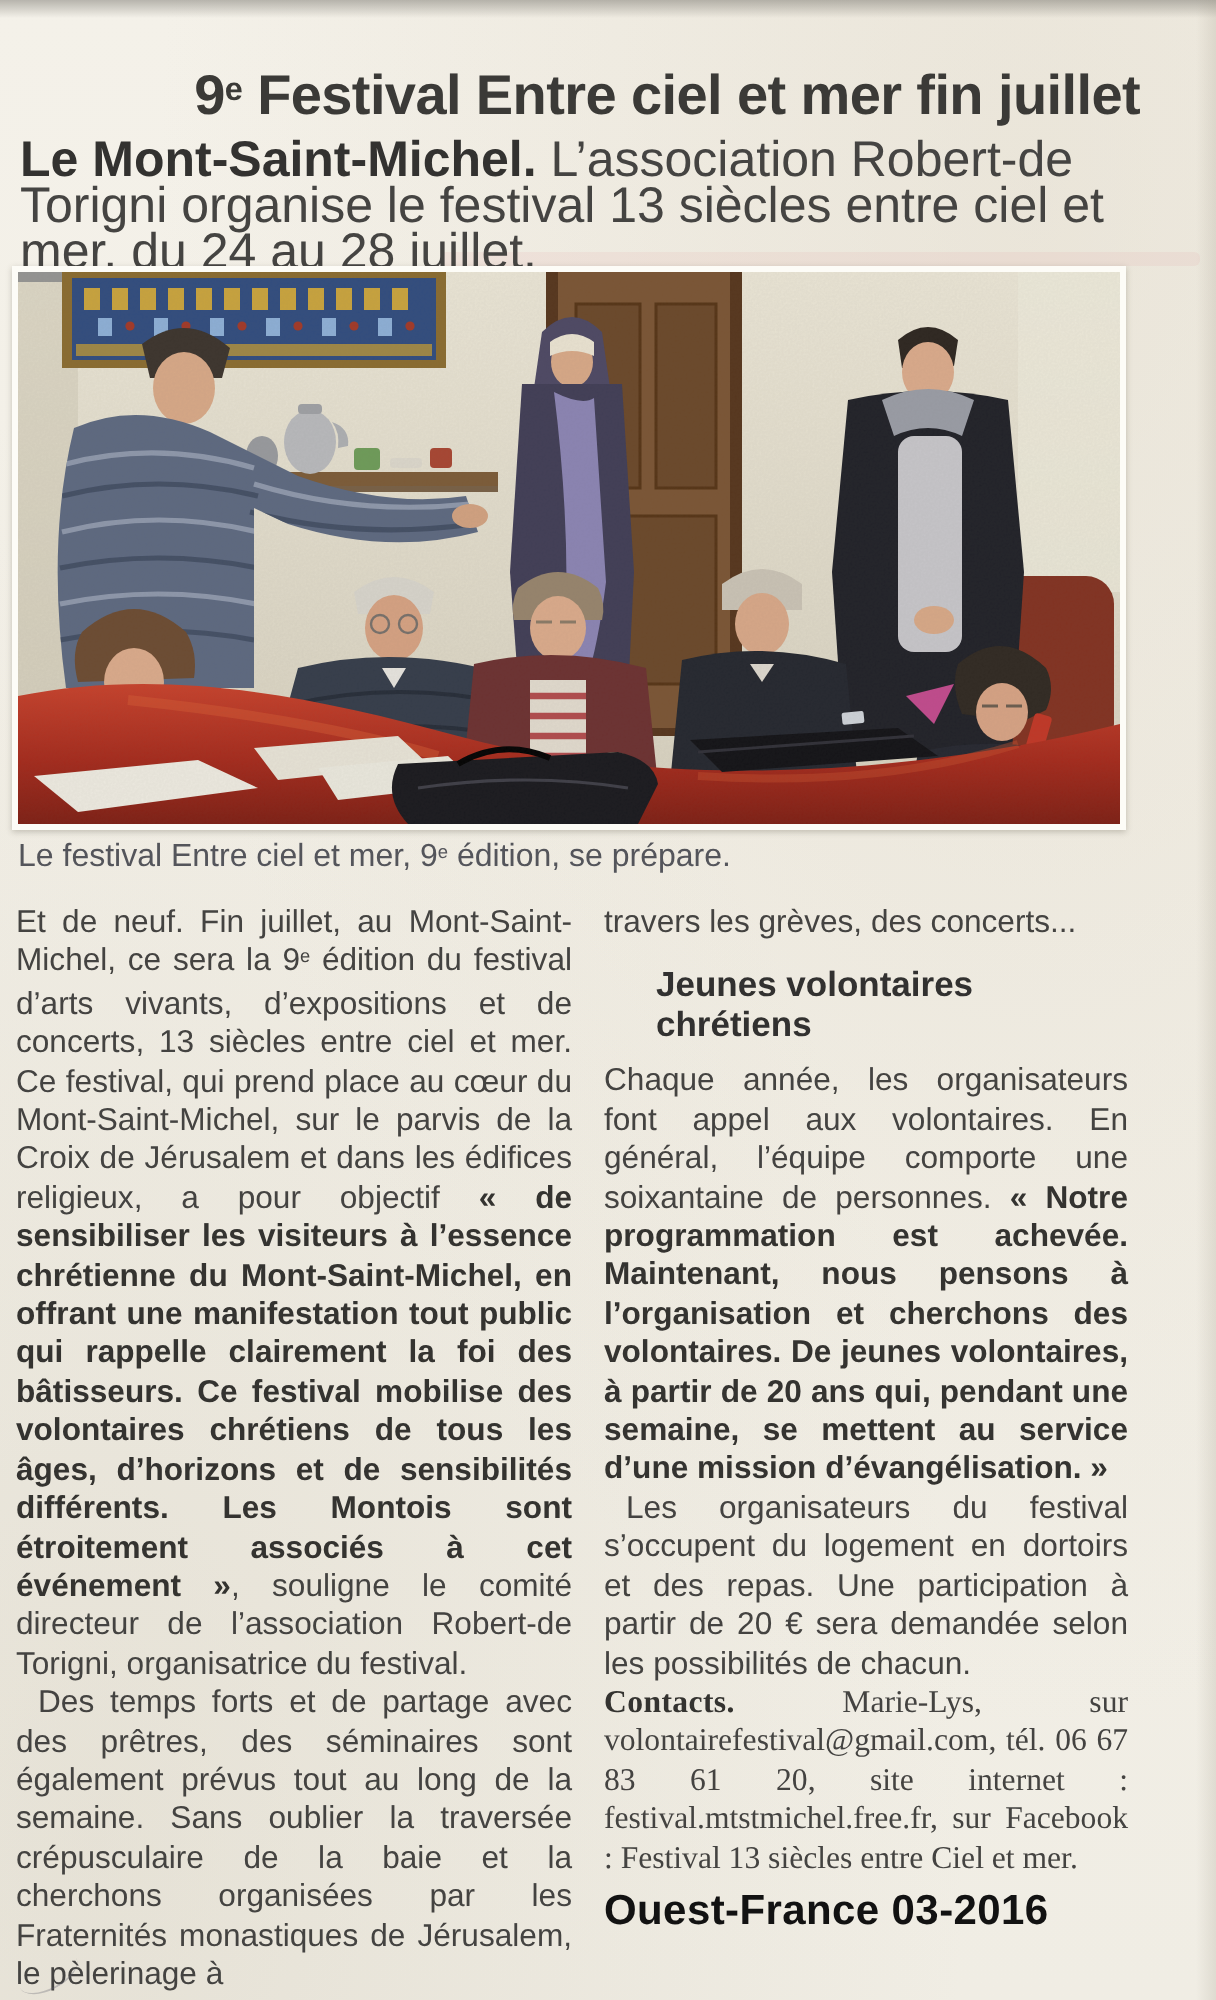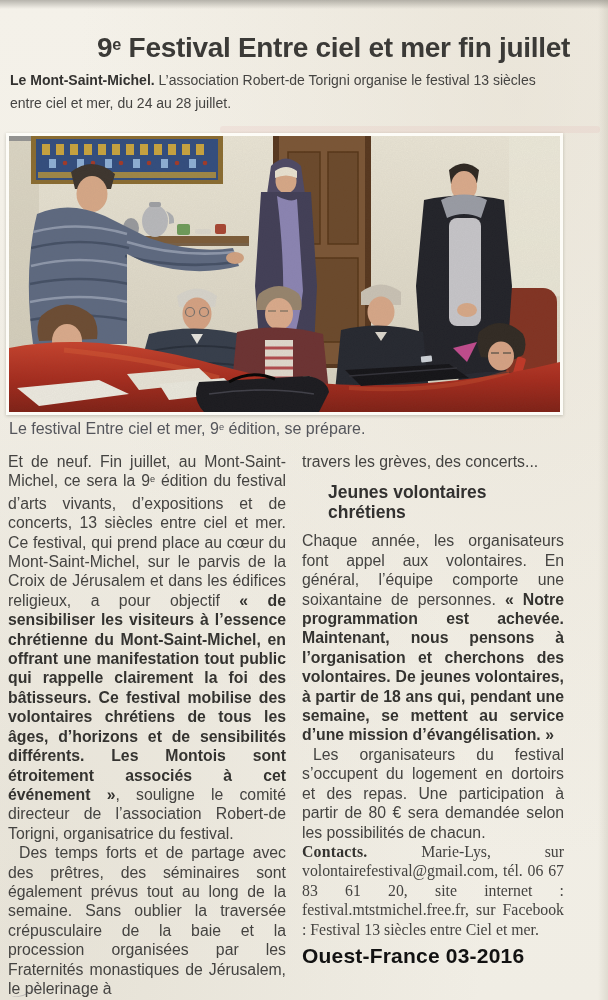--- a/index.html
+++ b/index.html
@@ -20,21 +20,21 @@
     background:rgba(224,160,160,.14);border-radius:3px;}
   .pen-mark{position:absolute;left:8px;top:978px;width:32px;height:16px;
     border-bottom:1.6px solid rgba(100,100,112,.32);border-radius:50%;
     transform:rotate(-28deg);}
 
   .headline{position:absolute;left:10px;top:33px;width:560px;margin:0;
     font-size:28px;line-height:30px;font-weight:700;color:#3b3a37;letter-spacing:-.3px;text-align:right;}
   .sup{font-size:58%;position:relative;top:-.45em;}
 
   .lede{position:absolute;left:10px;top:69px;width:554px;margin:0;
-    font-size:14px;line-height:23px;color:#454442;}
+    font-size:25px;line-height:23px;color:#454442;}
   .lede b{color:#333230;}
 
   .photo-frame{position:absolute;left:6px;top:133px;width:557px;height:282px;
     margin:0;padding:3px;box-sizing:border-box;background:#fdfcf7;
     box-shadow:0 1px 3px rgba(60,55,40,.25);}
   .photo-frame svg{display:block;width:100%;height:100%;}
 
   .caption{position:absolute;left:9px;top:420px;width:554px;margin:0;
     font-size:16px;color:#54555b;}
 
@@ -262,25 +262,25 @@
 
     <rect width="551" height="276" filter="url(#gr)" opacity="0.08"></rect>
   </svg>
 </figure>
 
 <p class="caption"><span>Le festival Entre ciel et mer, 9</span><span class="sup">e</span><span> édition, se prépare.</span></p>
 
 <div class="columns">
   <div class="col col-left">
     <p><span>Et de neuf. Fin juillet, au Mont-Saint-Michel, ce sera la 9</span><span class="sup">e</span><span> édition du festival d’arts vivants, d’expositions et de concerts, 13 siècles entre ciel et mer. Ce festival, qui prend place au cœur du Mont-Saint-Michel, sur le parvis de la Croix de Jérusalem et dans les édifices religieux, a pour objectif </span><span class="bq">« de sensibiliser les visiteurs à l’essence chrétienne du Mont-Saint-Michel, en offrant une manifestation tout public qui rappelle clairement la foi des bâtisseurs. Ce festival mobilise des volontaires chrétiens de tous les âges, d’horizons et de sensibilités différents. Les Montois sont étroitement associés à cet événement »</span><span>, souligne le comité directeur de l’association Robert-de Torigni, organisatrice du festival.</span></p>
-    <p class="indent">Des temps forts et de partage avec des prêtres, des séminaires sont également prévus tout au long de la semaine. Sans oublier la traversée crépusculaire de la baie et la procession organisées par les Fraternités monastiques de Jérusalem, le pèlerinage à</p>
+    <p class="indent">Des temps forts et de partage avec des prêtres, des séminaires sont également prévus tout au long de la semaine. Sans oublier la traversée crépusculaire de la baie et la cherchons organisées par les Fraternités monastiques de Jérusalem, le pèlerinage à</p>
   </div>
   <div class="col col-right">
     <p class="oneline">travers les grèves, des concerts...</p>
     <h2 class="subhead">Jeunes volontaires chrétiens</h2>
-    <p><span>Chaque année, les organisateurs font appel aux volontaires. En général, l’équipe comporte une soixantaine de personnes. </span><span class="bq">« Notre programmation est achevée. Maintenant, nous pensons à l’organisation et cherchons des volontaires. De jeunes volontaires, à partir de 18 ans qui, pendant une semaine, se mettent au service d’une mission d’évangélisation. »</span></p>
-    <p class="indent">Les organisateurs du festival s’occupent du logement en dortoirs et des repas. Une participation à partir de 80 € sera demandée selon les possibilités de chacun.</p>
+    <p><span>Chaque année, les organisateurs font appel aux volontaires. En général, l’équipe comporte une soixantaine de personnes. </span><span class="bq">« Notre programmation est achevée. Maintenant, nous pensons à l’organisation et cherchons des volontaires. De jeunes volontaires, à partir de 20 ans qui, pendant une semaine, se mettent au service d’une mission d’évangélisation. »</span></p>
+    <p class="indent">Les organisateurs du festival s’occupent du logement en dortoirs et des repas. Une participation à partir de 20 € sera demandée selon les possibilités de chacun.</p>
     <p class="contacts"><b>Contacts.</b><span> Marie-Lys, sur volontairefestival@gmail.com, tél. 06 67 83 61 20, site internet : festival.mtstmichel.free.fr, sur Facebook : Festival 13 siècles entre Ciel et mer.</span></p>
     <div class="credit">Ouest-France 03-2016</div>
   </div>
 </div>
 
 <div class="pen-mark"></div>
 
 </body></html>

